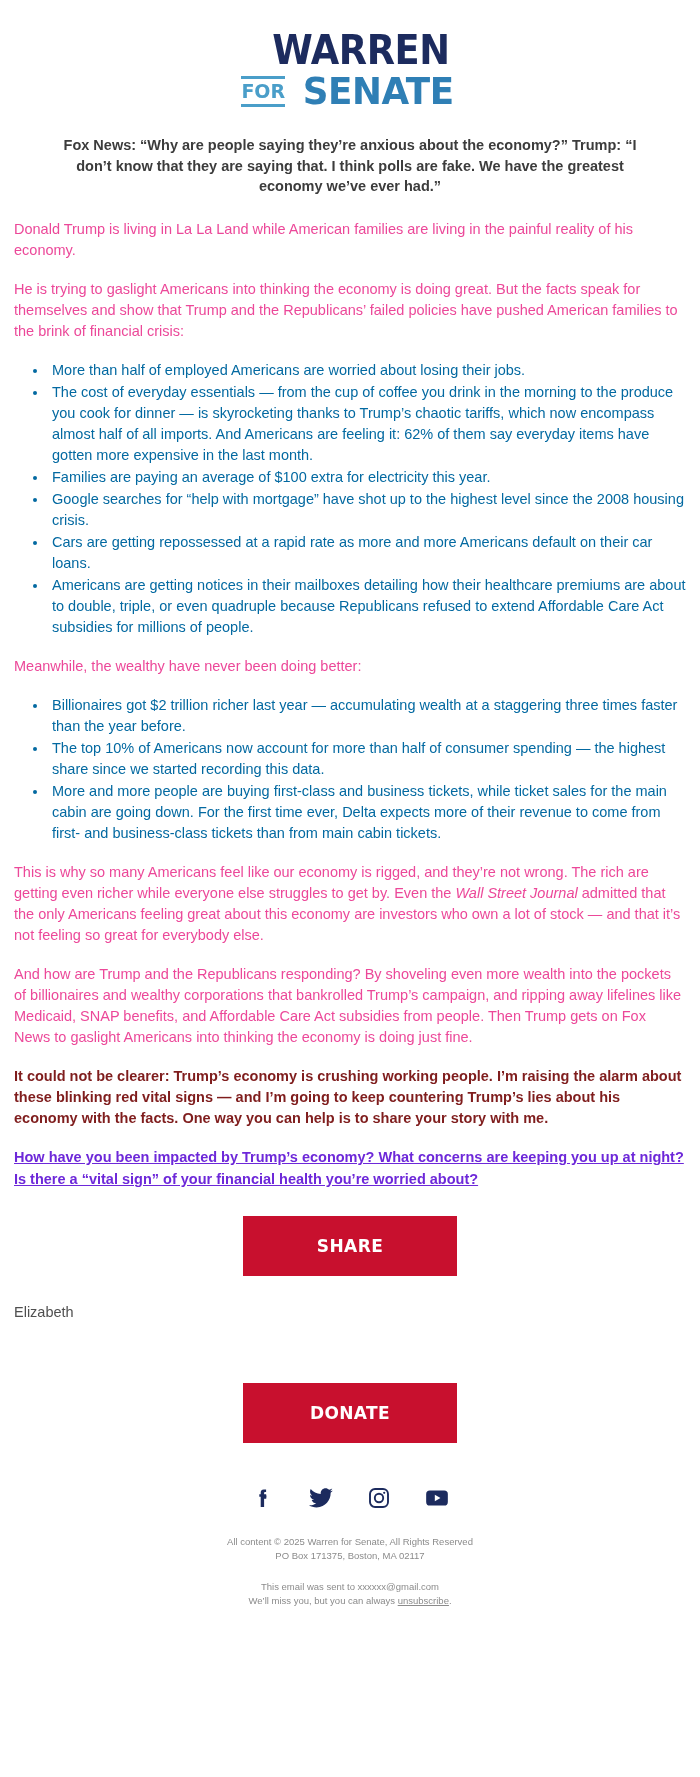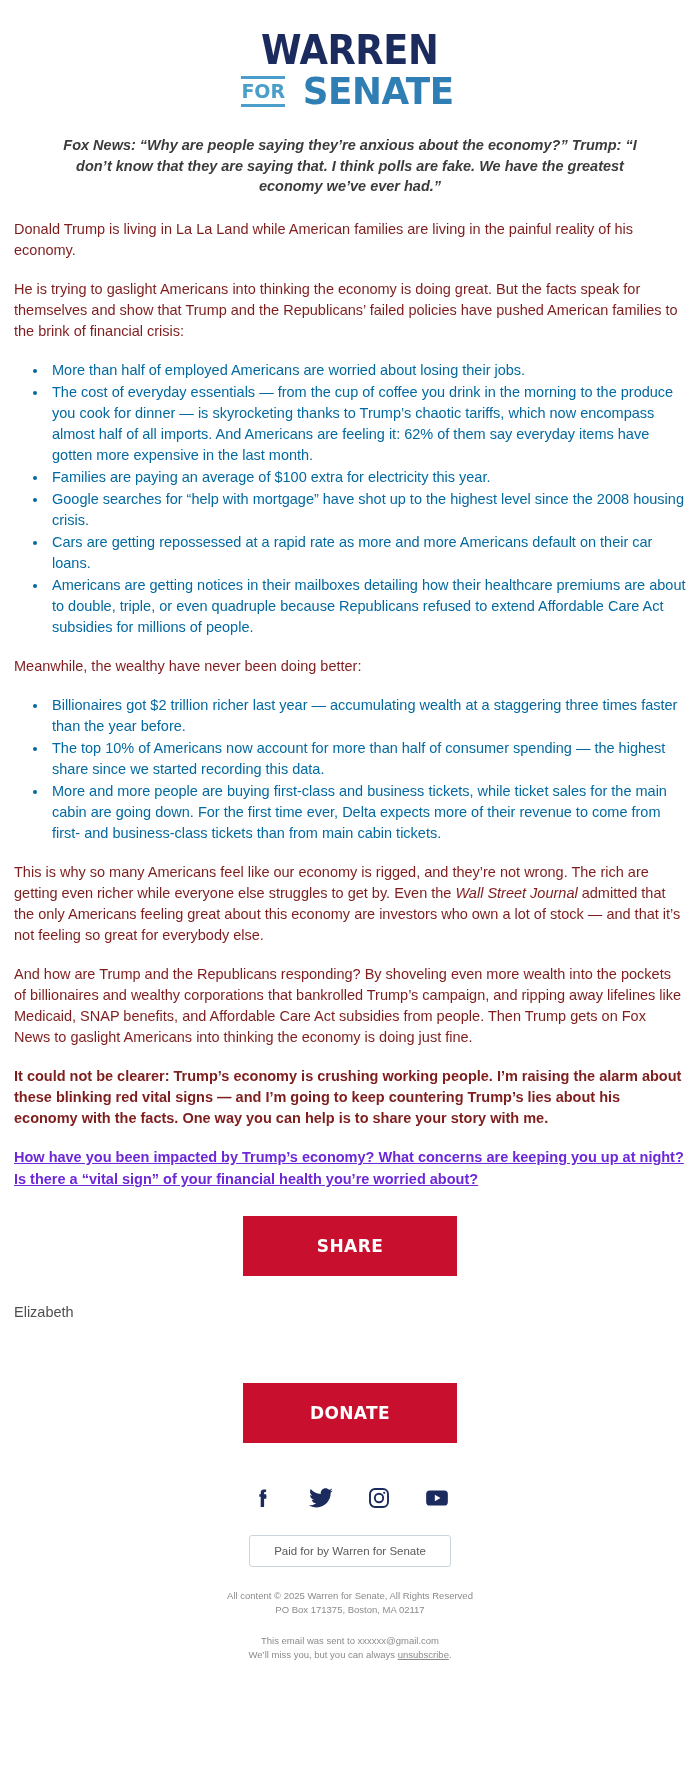--- a/index.html
+++ b/index.html
@@ -19,21 +19,21 @@
     background: #ffffff;
   }
 
   
   .header {
     padding: 30px 0 10px 0;
     text-align: center;
   }
   .logo {
     display: inline-block;
-    text-align: center;
+    text-align: right;
     line-height: 1;
   }
   .logo-top {
     font-family: "DejaVu Sans", sans-serif;
     font-weight: bold;
     font-size: 40px;
     letter-spacing: -0.5px;
     color: #1c2b5e;
     transform: scaleX(0.92);
   }
@@ -74,29 +74,28 @@
   }
 
   
   .content {
     padding: 0 14px;
   }
   .pull-quote {
     font-size: 14.5px;
     line-height: 1.42;
     font-weight: bold;
-    font-style: italic;
     color: #3c3c3c;
     text-align: center;
     margin: 16px 30px 22px 30px;
   }
   p.body-text {
     font-size: 14.5px;
     line-height: 1.45;
-    color: #7f1d1d;
+    color: #ec4899;
     margin: 0 0 18px 0;
   }
   ul.bullets {
     margin: 0 0 18px 0;
     padding-left: 34px;
   }
   ul.bullets li {
     font-size: 14.5px;
     line-height: 1.45;
     color: #0369a1;
@@ -272,21 +271,20 @@
         </svg>
       </span>
       <span class="social-icon">
         <svg width="26" height="26" viewBox="0 0 24 24" fill="#1c2b5e">
           <rect x="2" y="5" width="20" height="14" rx="3.4"></rect>
           <path d="M10 9l5.2 3-5.2 3z" fill="#ffffff"></path>
         </svg>
       </span>
     </div>
 
-    <div class="paid-for">Paid for by Warren for Senate</div>
 
     <p class="fineprint">All content © 2025 Warren for Senate, All Rights Reserved</p>
     <p class="fineprint">PO Box 171375, Boston, MA 02117</p>
 
     <p class="fineprint block2">This email was sent to xxxxxx@gmail.com</p>
     <p class="fineprint"><span>We’ll miss you, but you can always </span><a>unsubscribe</a><span>.</span></p>
 
   </div>
 
 </div>

